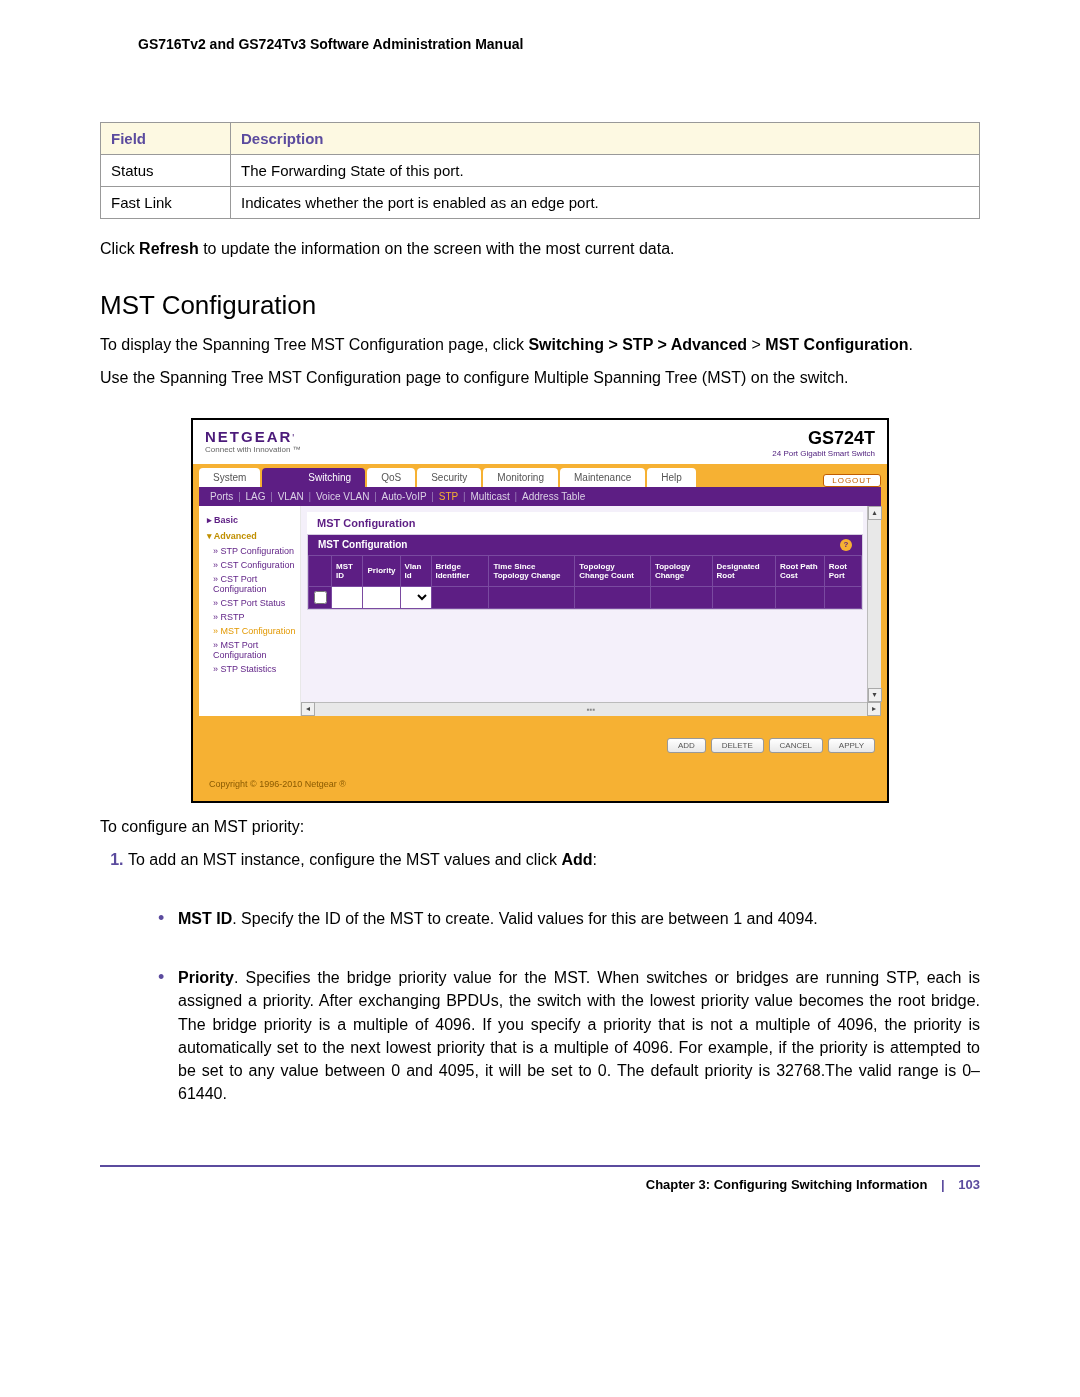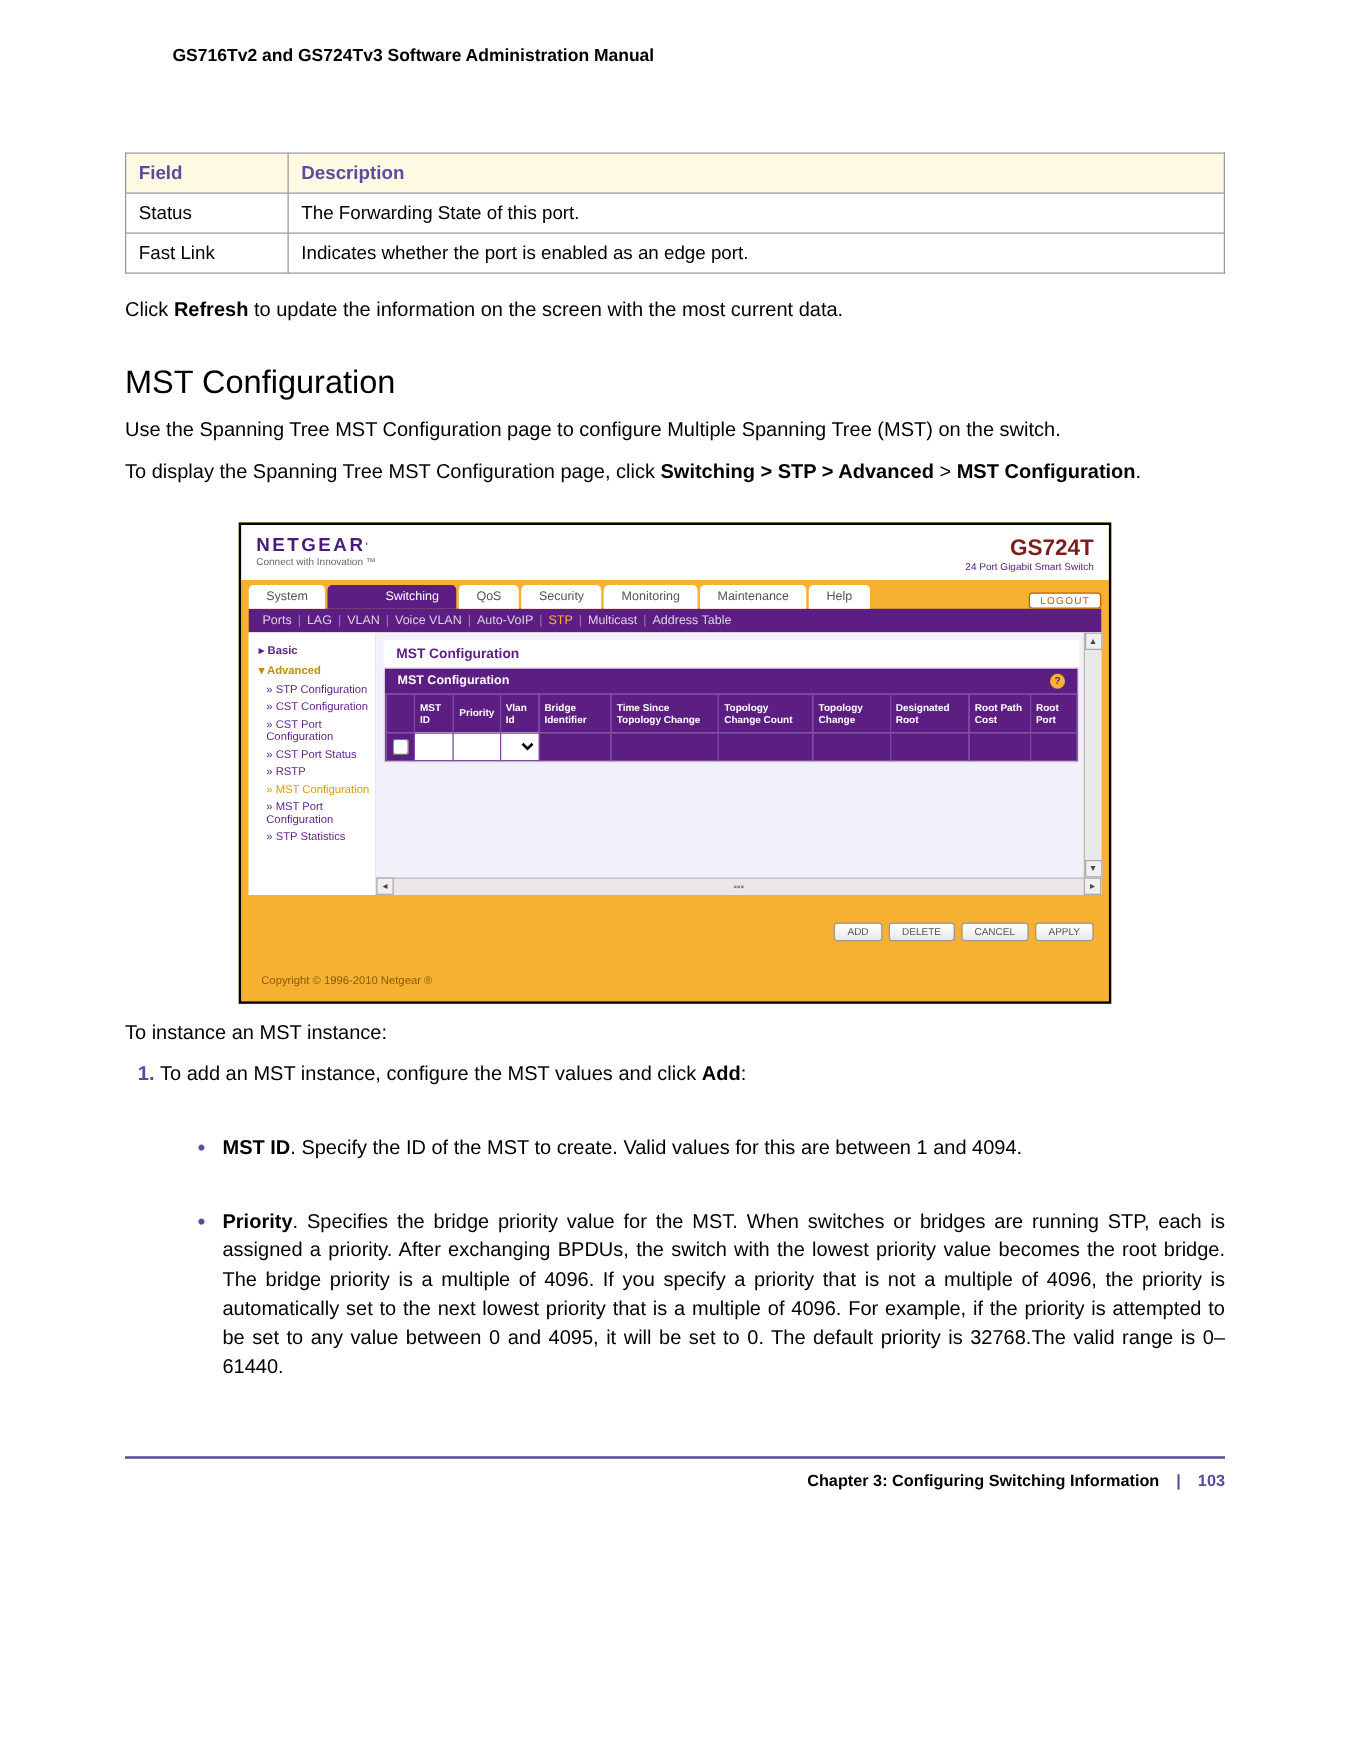--- a/index.html
+++ b/index.html
@@ -16,21 +16,21 @@
   .body-text { font-size: 16px; line-height: 1.45; margin: 10px 0; }
   .body-text b { font-weight: bold; }
   h2.section { font-size: 26px; font-weight: normal; margin: 30px 0 12px 0; }
 
   
   .ui-frame { width: 698px; margin: 28px auto 12px auto; border: 2px solid #000; background: #f6b133; font-size: 10px; font-family: Verdana, Arial, sans-serif; }
   .ui-header { background: #fff; padding: 8px 12px 6px 12px; display: flex; justify-content: space-between; align-items: flex-start; }
   .brand-block .brand { color: #4b1a7a; font-weight: bold; letter-spacing: 2px; font-size: 15px; }
   .brand-block .tag { color: #666; font-size: 8px; display: block; }
   .model-block { text-align: right; }
-  .model-block .model { color: #7f1d1d; font-weight: bold; font-size: 18px; }
+  .model-block .model { color: #000000; font-weight: bold; font-size: 18px; }
   .model-block .subtitle { color: #4b1a7a; font-size: 8px; display: block; }
 
   .ui-body { background: #f6b133; padding: 0 6px 6px 6px; }
   .tabs { display: flex; align-items: flex-end; padding-top: 4px; }
   .tab { background: #fff; color: #555; padding: 4px 14px; border-radius: 4px 4px 0 0; margin-right: 2px; font-size: 10px; cursor: pointer; }
   .tab.active { background: #5d1e84; color: #fff; padding-left: 46px; }
   .logout { margin-left: auto; background: #fff; border: 1px solid #c15e00; color: #c15e00; border-radius: 3px; padding: 1px 8px; font-size: 8px; letter-spacing: 1px; cursor: pointer; }
   .subnav { background: #5d1e84; color: #dcd2e6; padding: 4px 10px; font-size: 10px; }
   .subnav span { margin: 0 1px; cursor: pointer; }
   .subnav span.sep { color: #9a7cb8; }
@@ -99,25 +99,25 @@
     </tr>
   </tbody>
     </table>
 
   <p class="body-text">
     <span>Click </span><b>Refresh</b><span> to update the information on the screen with the most current data.</span>
   </p>
 
   <h2 class="section">MST Configuration</h2>
 
-  <p class="body-text">Use the Spanning Tree MST Configuration page to configure Multiple Spanning Tree (MST) on the switch.</p>
-
   <p class="body-text">
     <span>To display the Spanning Tree MST Configuration page, click </span><b>Switching &gt; STP &gt; Advanced</b><span> &gt; </span><b>MST Configuration</b><span>.</span>
   </p>
+
+  <p class="body-text">Use the Spanning Tree MST Configuration page to configure Multiple Spanning Tree (MST) on the switch.</p>
 
   <div class="ui-frame">
     <div class="ui-header">
       <div class="brand-block">
         <span class="brand">NETGEAR</span><span style="color:#4b1a7a;">'</span>
         <span class="tag">Connect with Innovation ™</span>
       </div>
       <div class="model-block">
         <span class="model">GS724T</span>
         <span class="subtitle">24 Port Gigabit Smart Switch</span>
@@ -210,21 +210,21 @@
       <div class="action-row">
         <span class="abtn">ADD</span>
         <span class="abtn">DELETE</span>
         <span class="abtn">CANCEL</span>
         <span class="abtn">APPLY</span>
       </div>
       <div class="copyright">Copyright © 1996-2010 Netgear ®</div>
     </div>
   </div>
 
-  <p class="body-text">To instance an MST instance:</p>
+  <p class="body-text">To configure an MST priority:</p>
 
   <ol class="steps">
     <li>
       <span>To add an MST instance, configure the MST values and click </span><b>Add</b><span>:</span>
       <ul class="bullets">
         <li>
           <b>MST ID</b><span>. Specify the ID of the MST to create. Valid values for this are between 1 and 4094.</span>
         </li>
         <li>
           <b>Priority</b><span>. Specifies the bridge priority value for the MST. When switches or bridges are running STP, each is assigned a priority. After exchanging BPDUs, the switch with the lowest priority value becomes the root bridge. The bridge priority is a multiple of 4096. If you specify a priority that is not a multiple of 4096, the priority is automatically set to the next lowest priority that is a multiple of 4096. For example, if the priority is attempted to be set to any value between 0 and 4095, it will be set to 0. The default priority is 32768.The valid range is 0–61440.</span>

